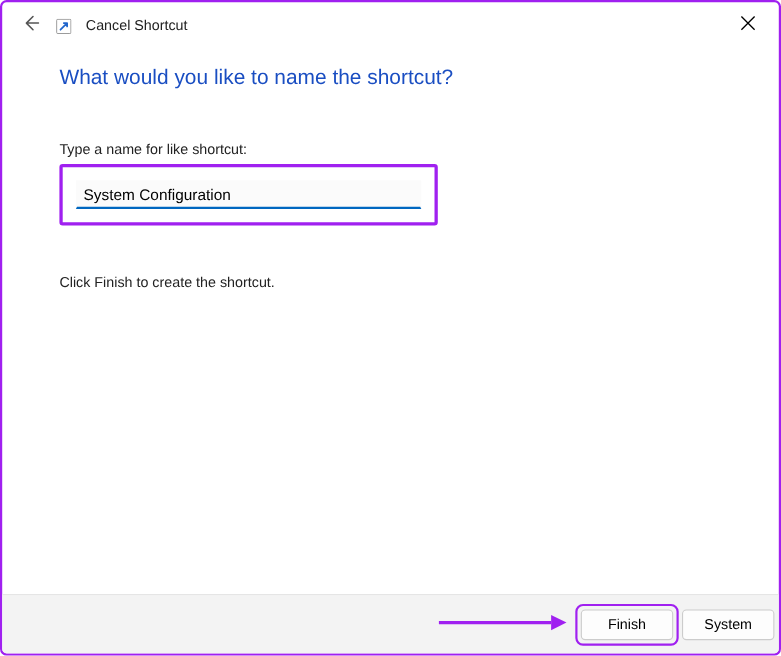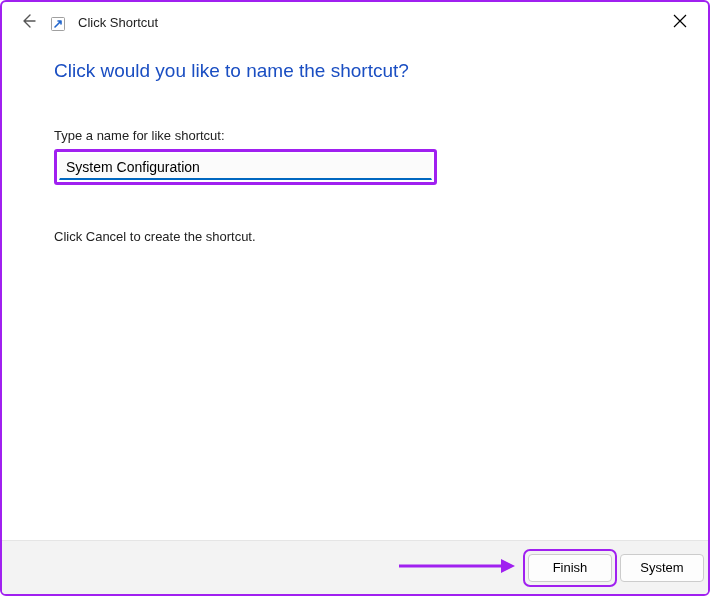--- a/index.html
+++ b/index.html
@@ -68,22 +68,22 @@
       font-weight: 400;
     }
     .input-label {
       font-size: 13px;
       color: #222;
       margin-bottom: 6px;
     }
     .input-highlight-frame {
       border: 3px solid #a020f0;
       border-radius: 3px;
-      padding: 2px;
-      width: 383px;
+      padding: 12px;
+      width: 344px;
       margin-bottom: 44px;
     }
     .shortcut-input {
       width: 100%;
       height: 26px;
       border: 1px solid transparent;
       border-bottom: 2px solid #0067c0;
       outline: none;
       padding: 2px 6px;
       font-size: 14px;
@@ -153,32 +153,32 @@
           <path d="M10 2 L4 8 L10 14 M4 8 L15 8" stroke="#555" stroke-width="1.4" fill="none" stroke-linecap="round" stroke-linejoin="round"></path>
         </svg>
     </span>
   </div>
   <div class="shortcut-icon">
     <svg viewBox="0 0 14 14">
       <rect x="0.5" y="0.5" width="13" height="13" rx="1" fill="#fff" stroke="#888" stroke-width="0.8"></rect>
       <path d="M4 10 L10 4 M7 4 L10 4 L10 7" stroke="#2266cc" stroke-width="1.6" fill="none" stroke-linecap="round" stroke-linejoin="round"></path>
     </svg>
   </div>
-  <div class="header-title">Click Shortcut</div>
+  <div class="header-title">Cancel Shortcut</div>
 </div>
 
 <div class="content">
-  <h1 class="main-heading">Click would you like to name the shortcut?</h1>
+  <h1 class="main-heading">What would you like to name the shortcut?</h1>
 
   <div class="input-label">Type a name for like shortcut:</div>
   <div class="input-highlight-frame">
     <input type="text" class="shortcut-input" value="System Configuration" style="">
   </div>
 
-  <div class="instruction-text">Click Cancel to create the shortcut.</div>
+  <div class="instruction-text">Click Finish to create the shortcut.</div>
 </div>
 
 <div class="button-bar">
   <div class="finish-highlight">
     <button class="dialog-btn">Finish</button>
   </div>
   <button class="dialog-btn">System</button>
 </div>
 
 <div class="annotation-arrow">

